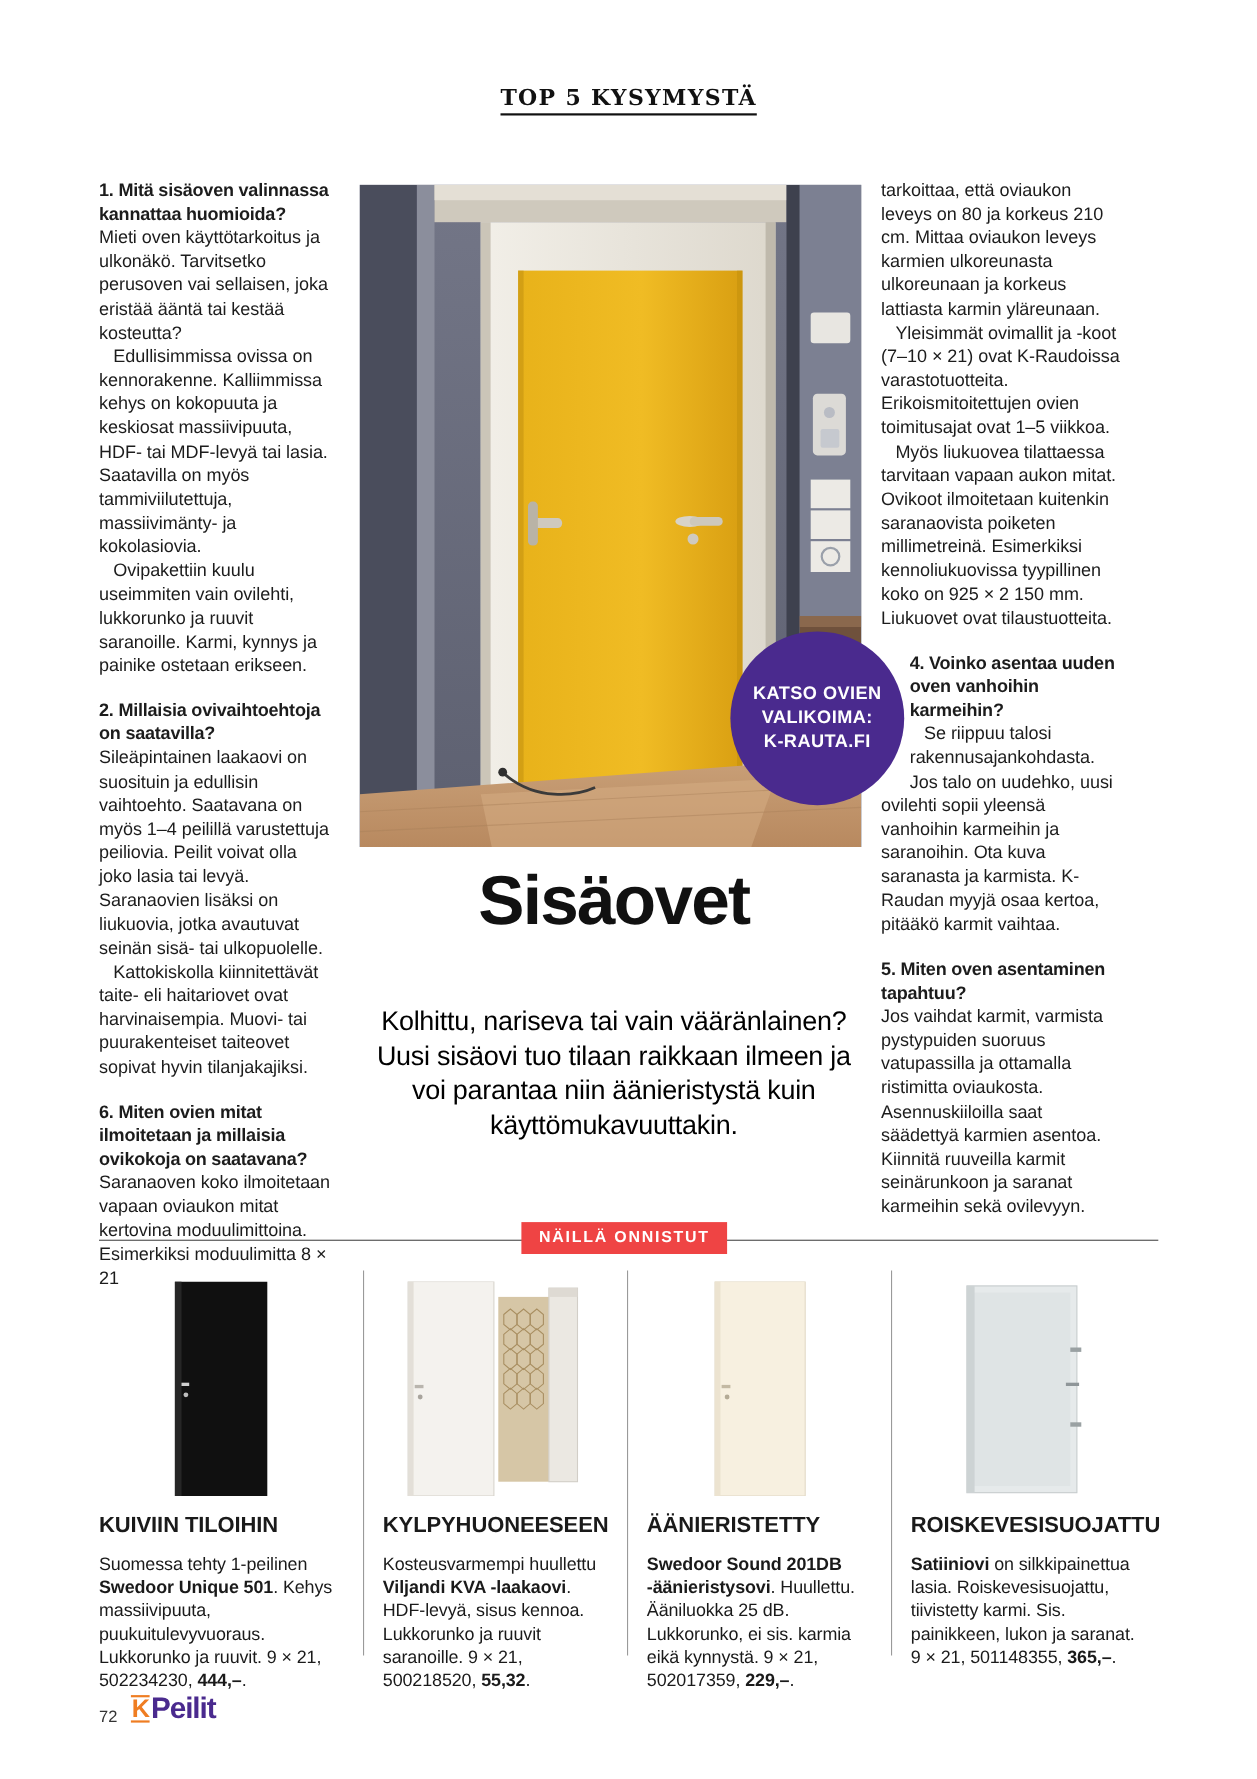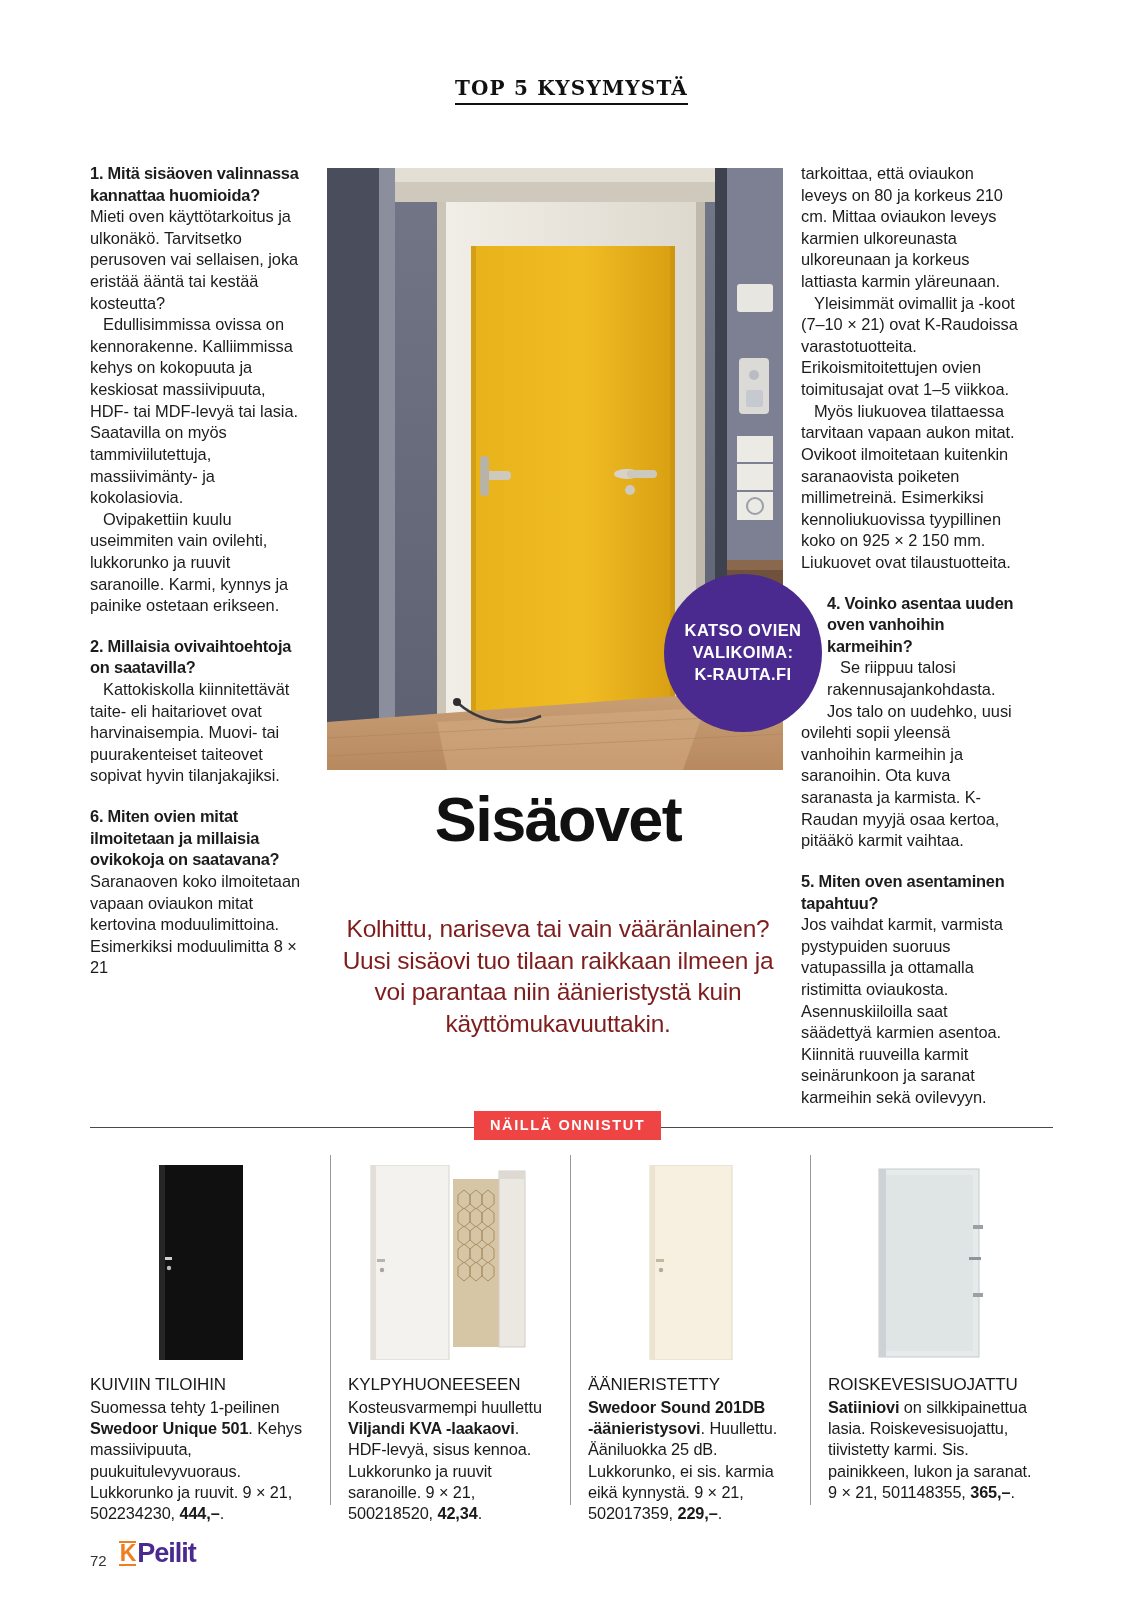--- a/index.html
+++ b/index.html
@@ -121,21 +121,21 @@
     color: #111;
   }
   .standfirst {
     position: absolute;
     left: 325px;
     top: 913px;
     width: 466px;
     text-align: center;
     font-size: 24.5px;
     line-height: 1.29;
-    color: #7f1d1d;
+    color: #000000;
     letter-spacing: -0.25px;
   }
 
   
   .divider {
     position: absolute;
     left: 90px;
     top: 1127px;
     width: 963px;
     height: 1px;
@@ -177,24 +177,24 @@
   }
   .prod-img {
     height: 205px;
     display: flex;
     align-items: flex-end;
     justify-content: center;
     margin-bottom: 14px;
   }
   .prod-cap { font-size: 16.3px; line-height: 1.3; letter-spacing: -0.1px; }
   .prod-title {
-    font-weight: normal;
-    font-size: 17px;
+    font-weight: bold;
+    font-size: 20px;
     letter-spacing: -0.1px;
-    margin-bottom: 1px;
+    margin-bottom: 12px;
   }
   .prod-cap b { font-weight: bold; }
 
   
   .footer {
     position: absolute;
     left: 90px;
     top: 1538px;
     display: flex;
     align-items: flex-end;
@@ -319,20 +319,21 @@
 
     <div class="q-block">
       <p class="q-head">1. Mitä sisäoven valinnassa kannattaa huomioida?</p>
       <p class="q-body">Mieti oven käyttötarkoitus ja ulkonäkö. Tarvitsetko perusoven vai sellaisen, joka eristää ääntä tai kestää kosteutta?</p>
       <p class="q-body indent">Edullisimmissa ovissa on kennorakenne. Kalliimmissa kehys on kokopuuta ja keskiosat massiivipuuta, HDF- tai MDF-levyä tai lasia. Saatavilla on myös tammiviilutettuja, massiivimänty- ja kokolasiovia.</p>
       <p class="q-body indent">Ovipakettiin kuulu useimmiten vain ovilehti, lukkorunko ja ruuvit saranoille. Karmi, kynnys ja painike ostetaan erikseen.</p>
     </div>
 
     <div class="q-block">
       <p class="q-head">2. Millaisia ovivaihtoehtoja on saatavilla?</p>
+      <p class="q-body">Sileäpintainen laakaovi on suosituin ja edullisin vaihtoehto. Saatavana on myös 1–4 peilillä varustettuja peiliovia. Peilit voivat olla joko lasia tai levyä. Saranaovien lisäksi on liukuovia, jotka avautuvat seinän sisä- tai ulkopuolelle.</p>
       <p class="q-body indent">Kattokiskolla kiinnitettävät taite- eli haitariovet ovat harvinaisempia. Muovi- tai puurakenteiset taiteovet sopivat hyvin tilanjakajiksi.</p>
     </div>
 
     <div class="q-block">
       <p class="q-head">6. Miten ovien mitat ilmoitetaan ja millaisia ovikokoja on saatavana?</p>
       <p class="q-body">Saranaoven koko ilmoitetaan vapaan oviaukon mitat kertovina moduulimittoina. Esimerkiksi moduulimitta 8 × 21</p>
     </div>
 
   </div>
 
@@ -402,21 +403,21 @@
             <path d="M95 102 l6 -5 l6 5 l0 9 l-6 5 l-6 -5 Z"></path>
             <path d="M107 102 l6 -5 l6 5 l0 9 l-6 5 l-6 -5 Z"></path>
             <path d="M119 102 l6 -5 l6 5 l0 9 l-6 5 l-6 -5 Z"></path>
           </g>
           <rect x="136" y="6" width="26" height="176" fill="#ebe8e2" stroke="#d2cec7"></rect>
           <rect x="136" y="6" width="26" height="8" fill="#dedad3"></rect>
         </svg>
       </div>
       <div class="prod-cap">
         <div class="prod-title">KYLPYHUONEESEEN</div>
-        <span>Kosteusvarmempi huullettu </span><b>Viljandi KVA -laakaovi</b><span>. HDF-levyä, sisus kennoa. Lukkorunko ja ruuvit saranoille. 9 × 21, 500218520, </span><b>42,34</b><span>.</span>
+        <span>Kosteusvarmempi huullettu </span><b>Viljandi KVA -laakaovi</b><span>. HDF-levyä, sisus kennoa. Lukkorunko ja ruuvit saranoille. 9 × 21, 500218520, </span><b>55,32</b><span>.</span>
       </div>
     </div>
 
     <div class="prod">
       <div class="prod-img">
         <svg width="120" height="195" viewBox="0 0 120 195">
           <rect x="20" y="0" width="82" height="195" fill="#f7f0e0" stroke="#e2d9c6"></rect>
           <rect x="20" y="0" width="5" height="195" fill="#ece3d0"></rect>
           <rect x="26" y="94" width="8" height="3" fill="#c3b9a3"></rect>
           <circle cx="31" cy="105" r="2.2" fill="#b4ab96"></circle>

